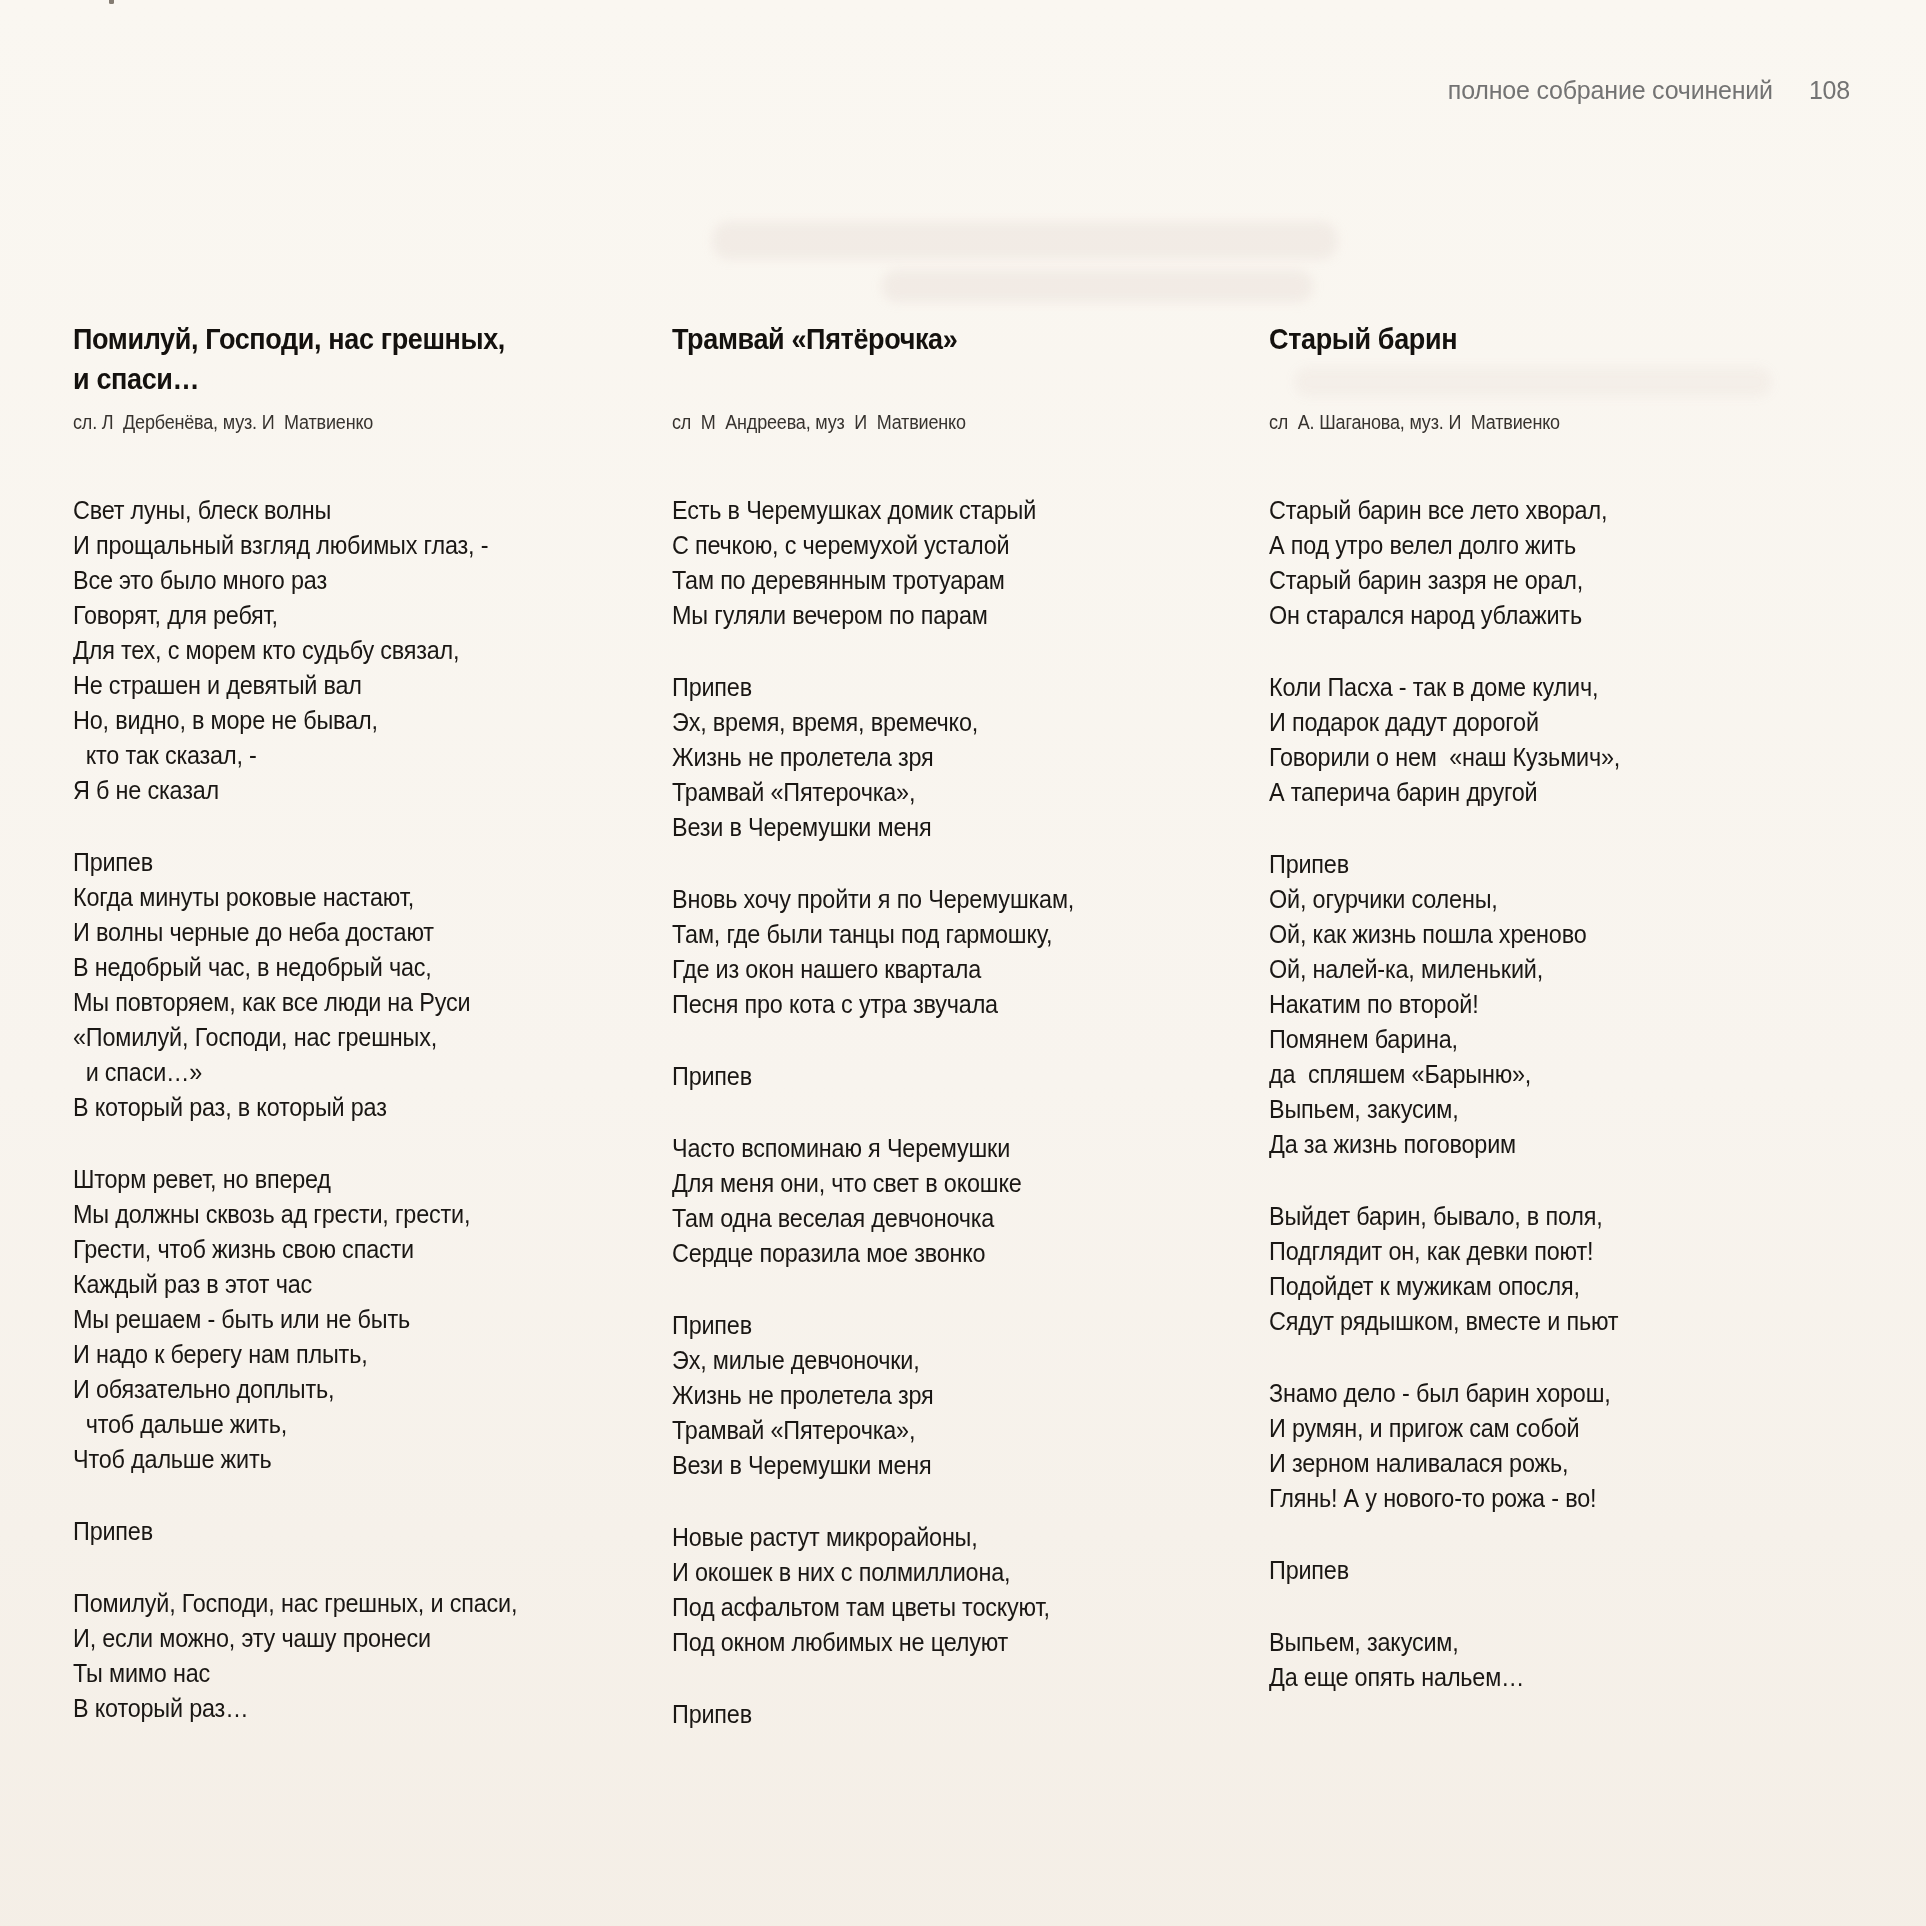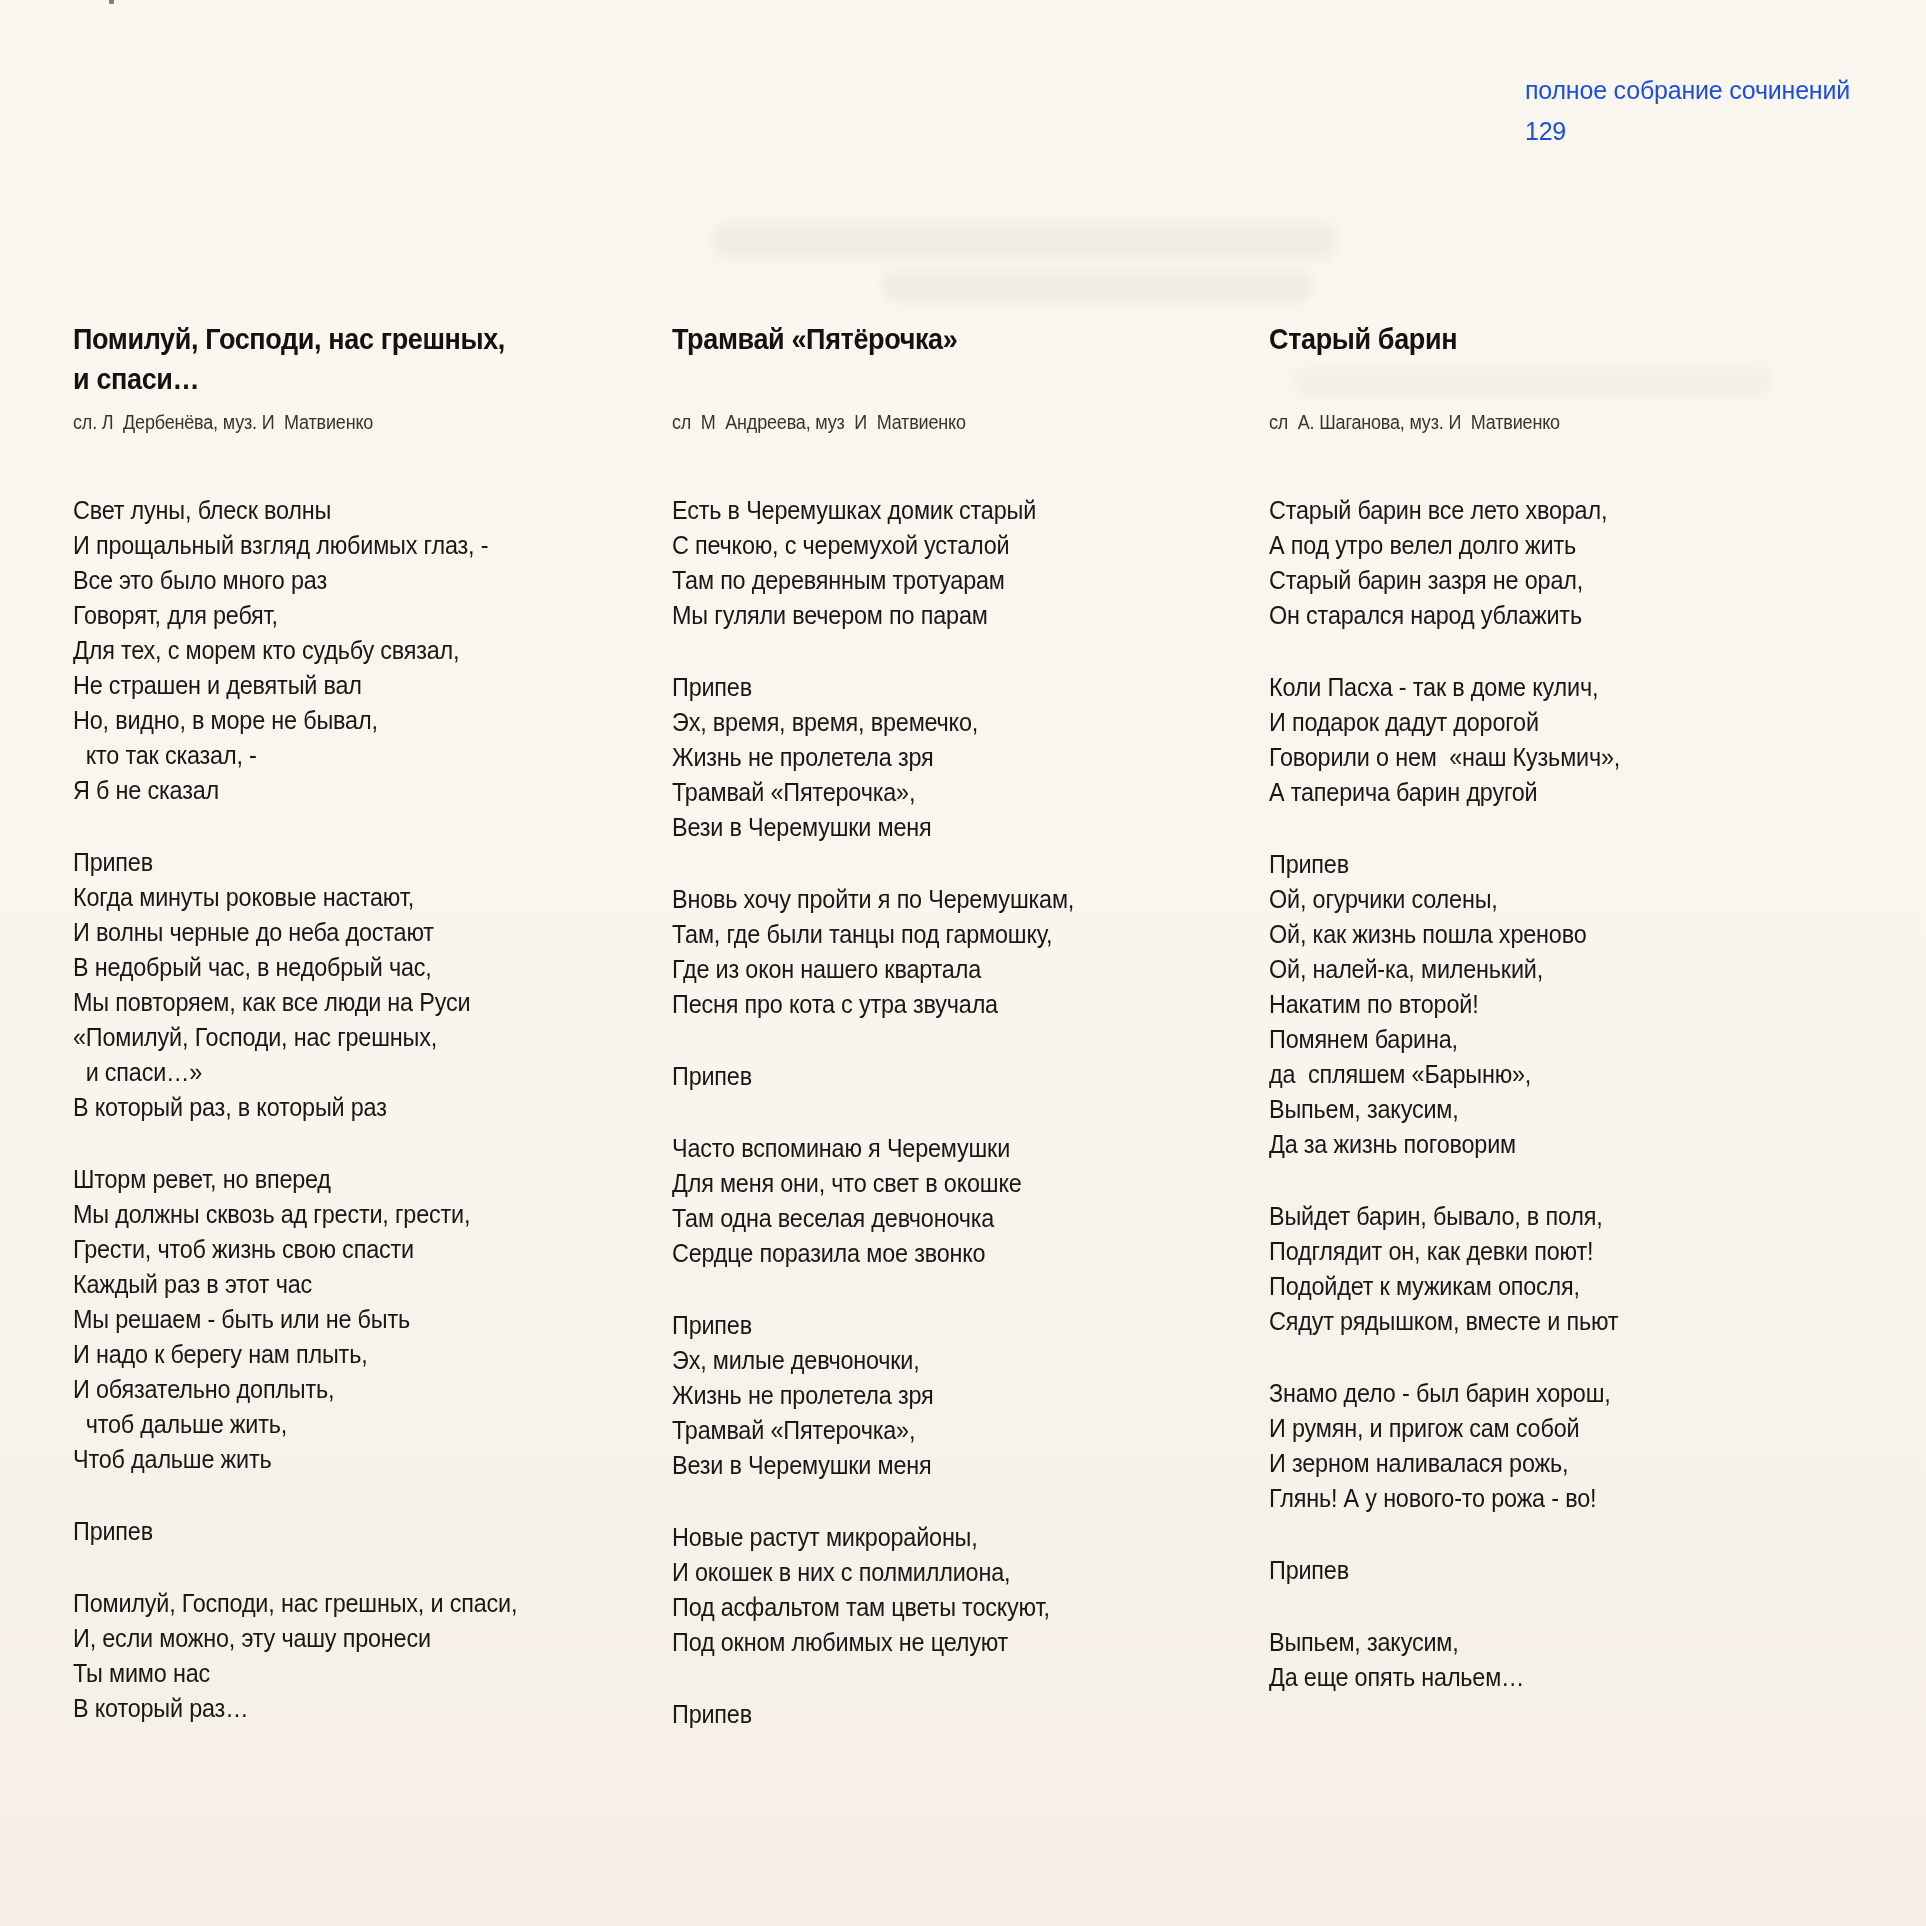--- a/index.html
+++ b/index.html
@@ -19,26 +19,25 @@
     position: absolute;
     inset: 0;
   }
   
   .running-head {
     position: absolute;
     top: 76px;
     right: 89px;
     display: flex;
     align-items: baseline;
-    gap: 12px;
+    gap: 36px;
     font-size: 25px;
     letter-spacing: -0.2px;
-    color: #1d4ed8;
-    white-space: pre;
-    flex-direction: column;
+    color: #737373;
+    white-space: pre;
   }
   
   .col {
     position: absolute;
     top: 319px;
     width: 639px;
     transform: scaleX(0.9);
     transform-origin: 0 0;
   }
   .title {
@@ -109,21 +108,21 @@
 
 <div class="page">
 
   <div class="ghost g1"></div>
   <div class="ghost g2"></div>
   <div class="ghost g3"></div>
   <div class="speck"></div>
 
   <div class="running-head">
     <span>полное собрание сочинений</span>
-    <span>129</span>
+    <span>108</span>
   </div>
 
   <section class="col" style="left:73px">
     <h2 class="title"><div>Помилуй, Господи, нас грешных,</div><div>и спаси…</div></h2>
     <div class="credits">сл. Л  Дербенёва, муз. И  Матвиенко</div>
     <div class="lyrics">
         <div class="stanza">
           <p class="line">Свет луны, блеск волны</p>
           <p class="line">И прощальный взгляд любимых глаз, -</p>
           <p class="line">Все это было много раз</p>

